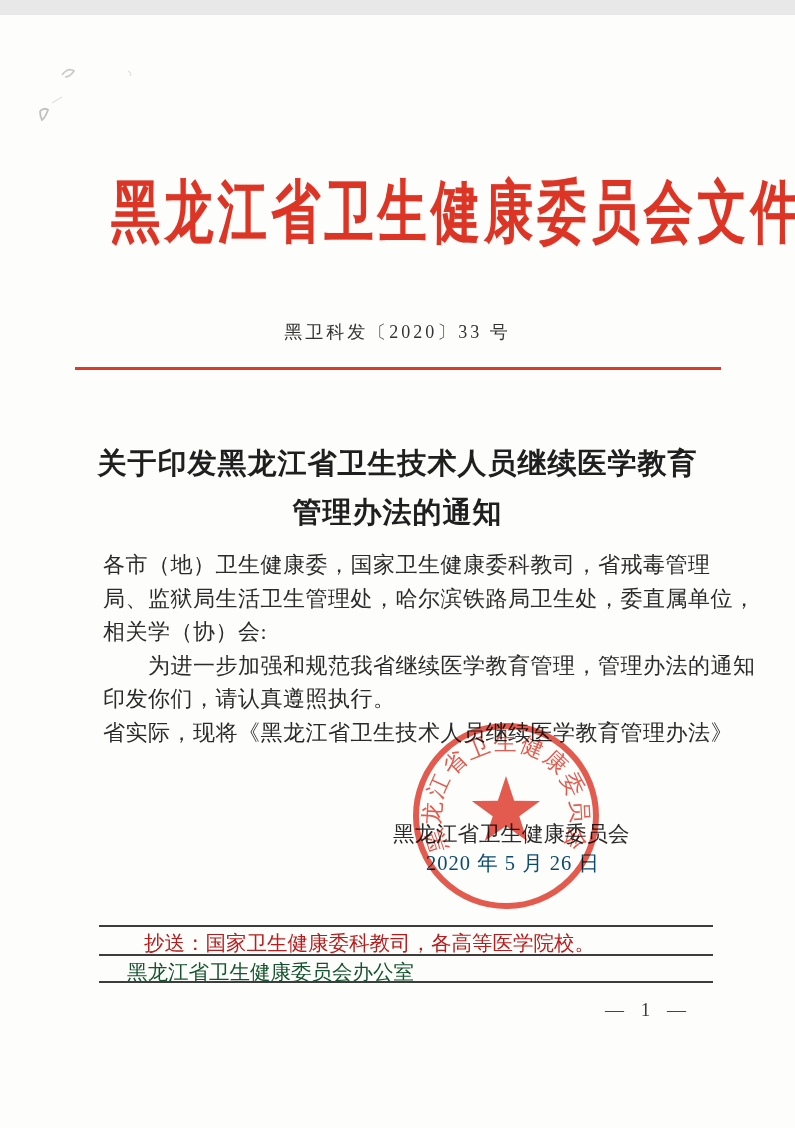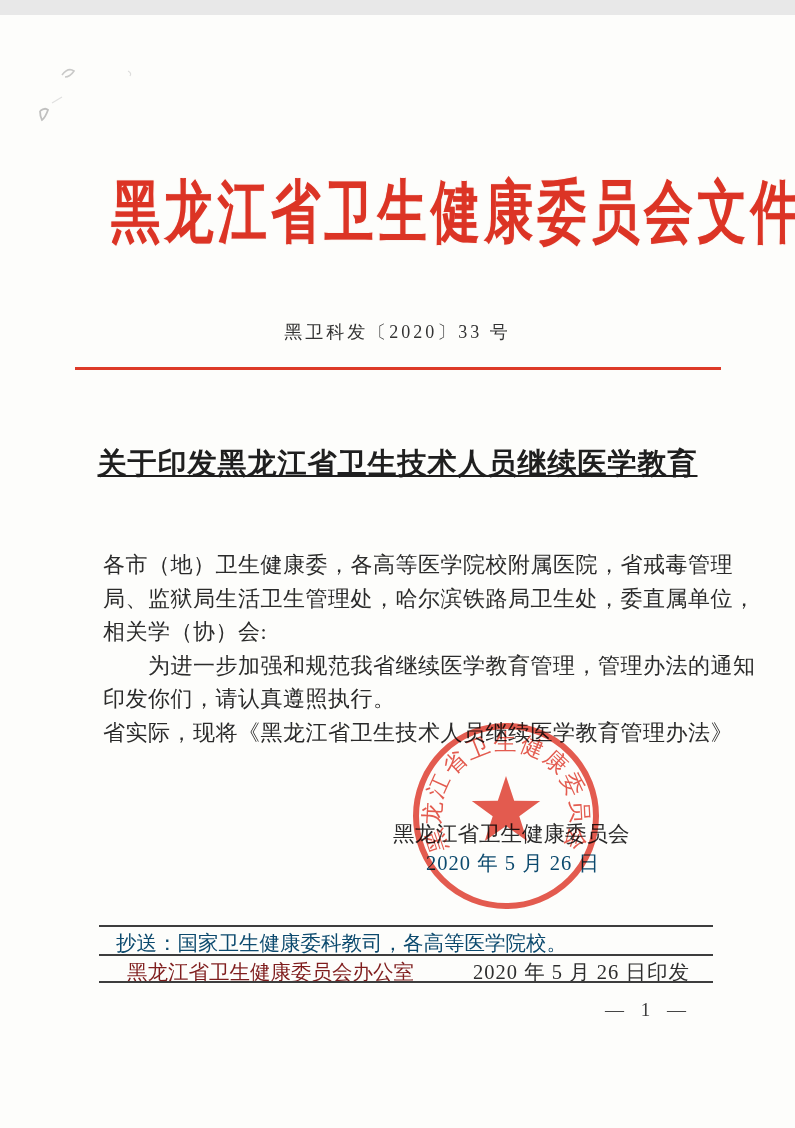--- a/index.html
+++ b/index.html
@@ -51,21 +51,20 @@
   .doc-title {
     position: absolute;
     top: 424px; left: 0;
     width: 100%;
     text-align: center;
     font-size: 29px;
     font-weight: bold;
     color: #1f1f1f;
     line-height: 49px;
     letter-spacing: 1px;
-    text-decoration: underline;
   }
   .body-text {
     position: absolute;
     top: 533px; left: 103px;
     width: 620px;
     font-size: 22px;
     line-height: 33.6px;
     color: #2b2b2b;
     letter-spacing: 0.5px;
   }
@@ -103,30 +102,30 @@
     position: absolute;
     left: 99px;
     width: 614px; height: 2px;
     background: #3d3d3d;
   }
   .rule-1 { top: 910px; }
   .rule-2 { top: 939px; }
   .rule-3 { top: 966px; }
   .footer-cc {
     position: absolute;
-    top: 914px; left: 116px;
+    top: 914px; left: 144px;
     font-size: 20.5px;
-    color: #0c4a6e;
+    color: #b91c1c;
     white-space: nowrap;
   }
   .footer-office {
     position: absolute;
     top: 943px; left: 127px;
     font-size: 20.5px;
-    color: #7f1d1d;
+    color: #14532d;
     white-space: nowrap;
   }
   .footer-printdate {
     position: absolute;
     top: 943px; left: 473px;
     font-size: 20.5px;
     color: #2e2e2e;
     letter-spacing: 1px;
     white-space: nowrap;
   }
@@ -153,24 +152,25 @@
   </svg>
 
   <div class="header-title">黑龙江省卫生健康委员会文件</div>
 
   <div class="doc-number">黑卫科发〔2020〕33 号</div>
 
   <div class="red-line"></div>
 
   <div class="doc-title">
     <div>关于印发黑龙江省卫生技术人员继续医学教育</div>
+    <div>管理办法的通知</div>
   </div>
 
   <div class="body-text">
-    <div class="line">各市（地）卫生健康委，各高等医学院校附属医院，省戒毒管理</div>
+    <div class="line">各市（地）卫生健康委，国家卫生健康委科教司，省戒毒管理</div>
     <div class="line">局、监狱局生活卫生管理处，哈尔滨铁路局卫生处，委直属单位，</div>
     <div class="line">相关学（协）会:</div>
     <div class="line indent">为进一步加强和规范我省继续医学教育管理，管理办法的通知</div>
     <div class="line">印发你们，请认真遵照执行。</div>
     <div class="line">省实际，现将《黑龙江省卫生技术人员继续医学教育管理办法》</div>
   </div>
 
   <div class="signature-org">黑龙江省卫生健康委员会</div>
   <div class="signature-date">2020 年 5 月 26 日</div>
 
@@ -182,18 +182,17 @@
     </defs>
     <text text-anchor="middle">
       <textPath href="#sealArc" xlink:href="#sealArc" startOffset="50%">黑龙江省卫生健康委员会</textPath>
     </text>
   </svg>
 
   <div class="footer-rule rule-1"></div>
   <div class="footer-cc">抄送：国家卫生健康委科教司，各高等医学院校。</div>
   <div class="footer-rule rule-2"></div>
   <div class="footer-office">黑龙江省卫生健康委员会办公室</div>
-  <div class="footer-printdate">2020 年 5 月 26 日印发</div>
   <div class="footer-rule rule-3"></div>
 
   <div class="page-number">— 1 —</div>
 
 </div>
 
 </body></html>

